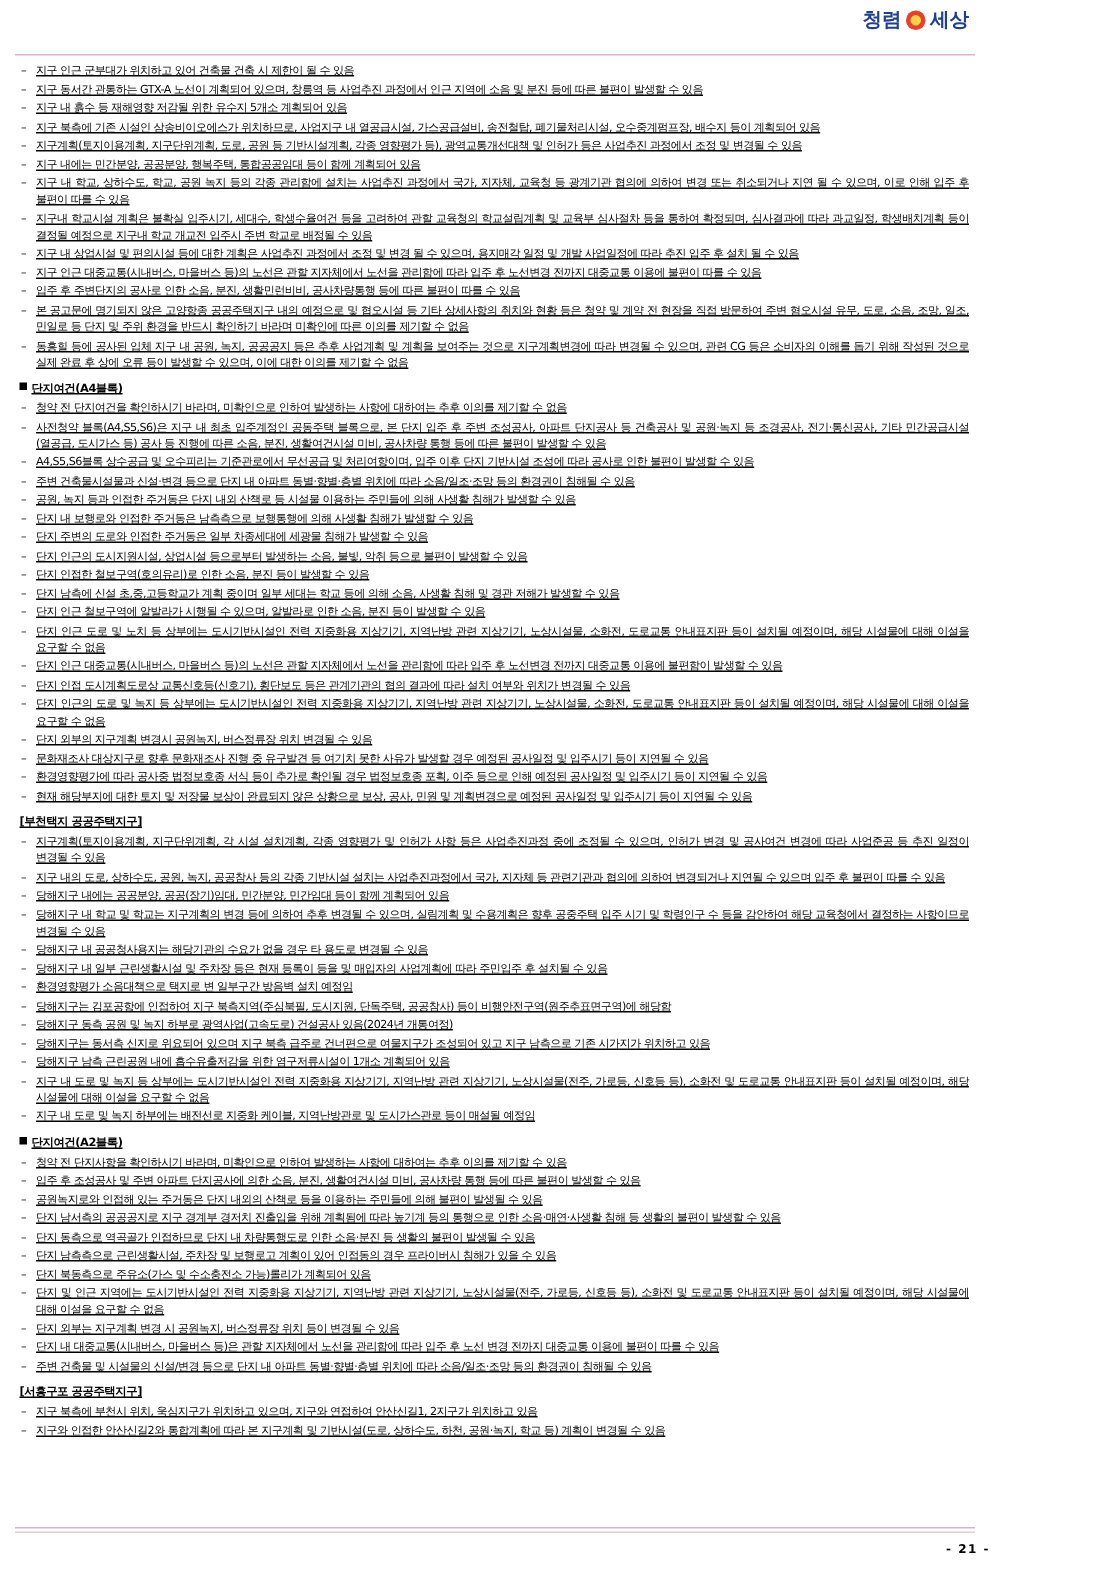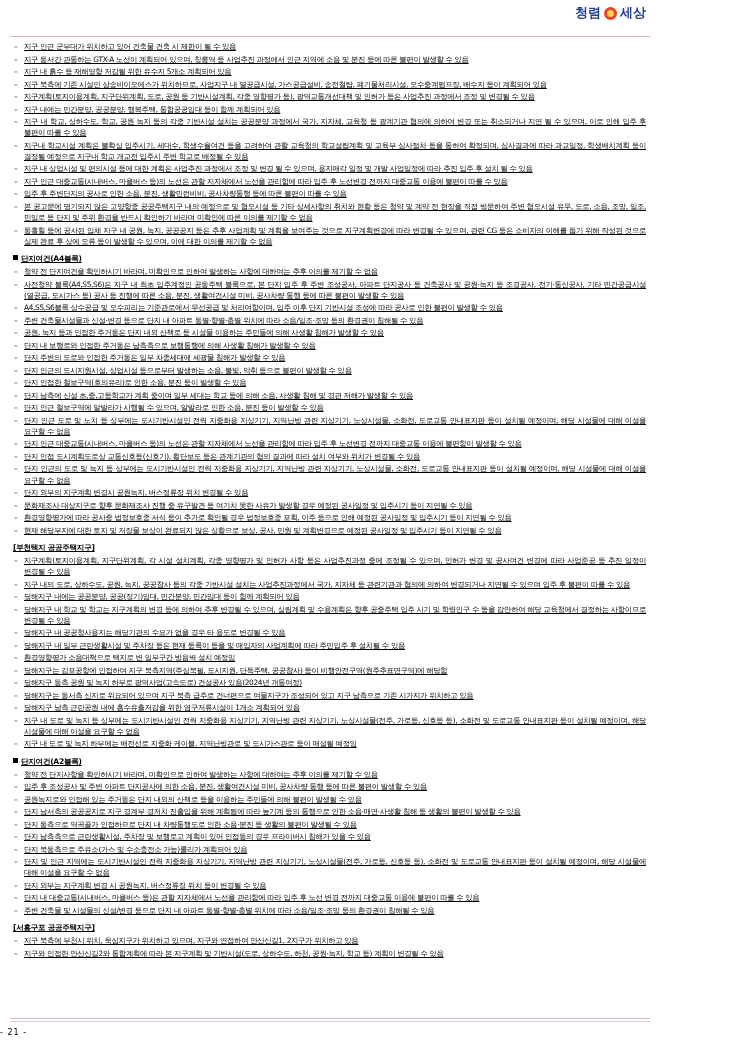--- a/index.html
+++ b/index.html
@@ -115,25 +115,26 @@
     left: 0;
     bottom: 0;
     width: 100%;
   }
   .footer-rules {
     padding: 0 10px;
   }
   .footer-rules .r1 { border-top: 1px solid #d9b3cf; }
   .footer-rules .r2 { border-top: 1px solid #e6cade; margin-top: 2px; }
   .page-num {
-    text-align: left;
+    text-align: right;
     font-size: 8px;
     letter-spacing: 1px;
     padding: 6px 0 10px 0;
     color: #000;
+    font-weight: bold;
   }
 </style>
 </head>
 <body>
 
 <div class="page">
 
   <div class="header">
     <div class="logo">
       <span>청렴</span>
@@ -146,21 +147,21 @@
 
   <div class="content">
 
     <ul class="list">
       <li>지구 인근 군부대가 위치하고 있어 건축물 건축 시 제한이 될 수 있음</li>
       <li>지구 동서간 관통하는 GTX-A 노선이 계획되어 있으며, 창릉역 등 사업추진 과정에서 인근 지역에 소음 및 분진 등에 따른 불편이 발생할 수 있음</li>
       <li>지구 내 흙수 등 재해영향 저감될 위한 유수지 5개소 계획되어 있음</li>
       <li>지구 북측에 기존 시설인 삼송비이오에스가 위치하므로, 사업지구 내 열공급시설, 가스공급설비, 송전철탑, 폐기물처리시설, 오수중계펌프장, 배수지 등이 계획되어 있음</li>
       <li>지구계획(토지이용계획, 지구단위계획, 도로, 공원 등 기반시설계획, 각종 영향평가 등), 광역교통개선대책 및 인허가 등은 사업추진 과정에서 조정 및 변경될 수 있음</li>
       <li>지구 내에는 민간분양, 공공분양, 행복주택, 통합공공임대 등이 함께 계획되어 있음</li>
-      <li>지구 내 학교, 상하수도, 학교, 공원 녹지 등의 각종 기반시설 설치는 공공분양 과정에서 국가, 지자체, 교육청 등 광계기관 협의에 의하여 변경 또는 취소되거나 지연 될 수 있으며, 이로 인해 입주 후 불편이 따를 수 있음</li>
+      <li>지구 내 학교, 상하수도, 학교, 공원 녹지 등의 각종 관리함에 설치는 사업추진 과정에서 국가, 지자체, 교육청 등 광계기관 협의에 의하여 변경 또는 취소되거나 지연 될 수 있으며, 이로 인해 입주 후 불편이 따를 수 있음</li>
       <li>지구내 학교시설 계획은 불확실 입주시기, 세대수, 학생수율여건 등을 고려하여 관할 교육청의 학교설립계획 및 교육부 심사절차 등을 통하여 확정되며, 심사결과에 따라 과교일정, 학생배치계획 등이 결정될 예정으로 지구내 학교 개교전 입주시 주변 학교로 배정될 수 있음</li>
       <li>지구 내 상업시설 및 편의시설 등에 대한 계획은 사업추진 과정에서 조정 및 변경 될 수 있으며, 용지매각 일정 및 개발 사업일정에 따라 추진 입주 후 설치 될 수 있음</li>
       <li>지구 인근 대중교통(시내버스, 마을버스 등)의 노선은 관할 지자체에서 노선을 관리함에 따라 입주 후 노선변경 전까지 대중교통 이용에 불편이 따를 수 있음</li>
       <li>입주 후 주변단지의 공사로 인한 소음, 분진, 생활민런비비, 공사차량통행 등에 따른 불편이 따를 수 있음</li>
       <li>본 공고문에 명기되지 않은 고양항종 공공주택지구 내의 예정으로 및 협오시설 등 기타 상세사항의 취치와 현황 등은 청약 및 계약 전 현장을 직접 방문하여 주변 혐오시설 유무, 도로, 소음, 조망, 일조, 민일로 등 단지 및 주위 환경을 반드시 확인하기 바라며 미확인에 따른 이의를 제기할 수 없음</li>
       <li>동흥힐 등에 공사된 입체 지구 내 공원, 녹지, 공공공지 등은 추후 사업계획 및 계획을 보여주는 것으로 지구계획변경에 따라 변경될 수 있으며, 관련 CG 등은 소비자의 이해를 돕기 위해 작성된 것으로 실제 완료 후 상에 오류 등이 발생할 수 있으며, 이에 대한 이의를 제기할 수 없음</li>
     </ul>
 
     <div class="section-head"><span class="sq"></span><span>단지여건(A4블록)</span></div>
     <ul class="list">

